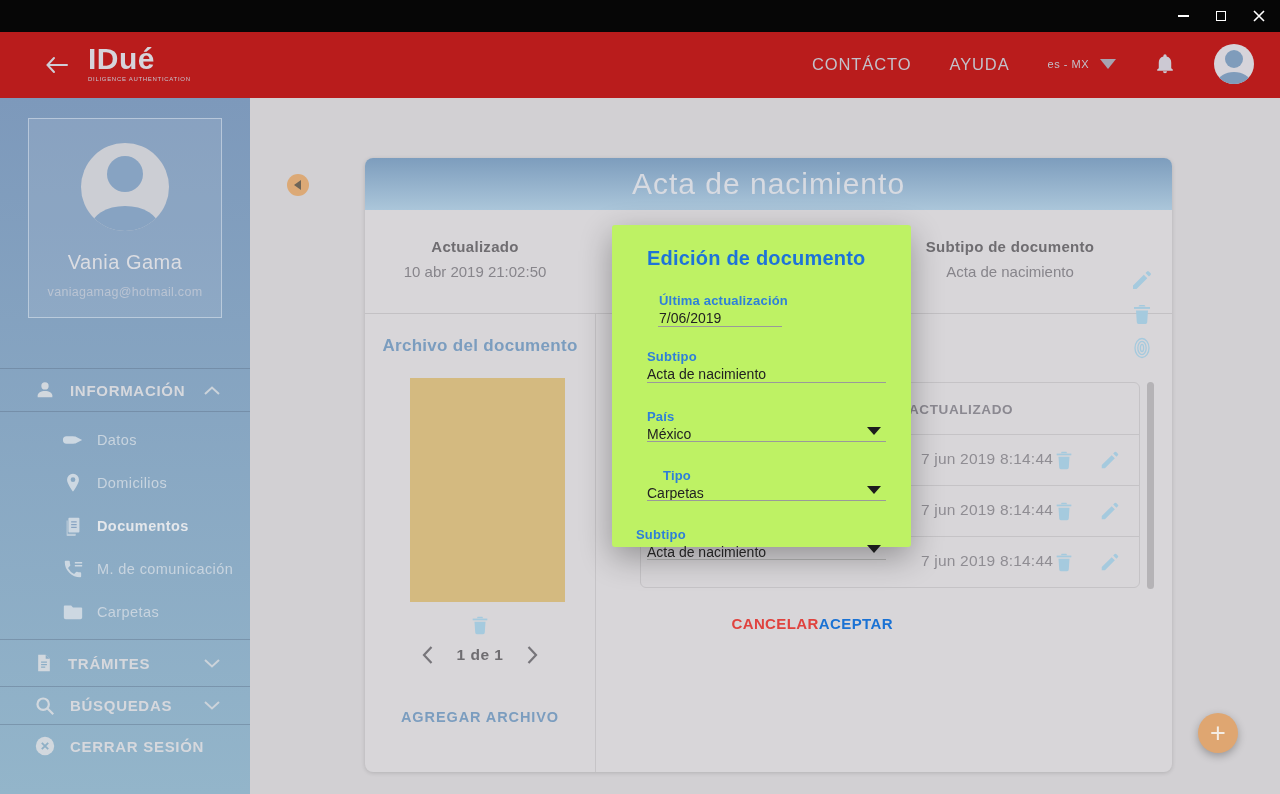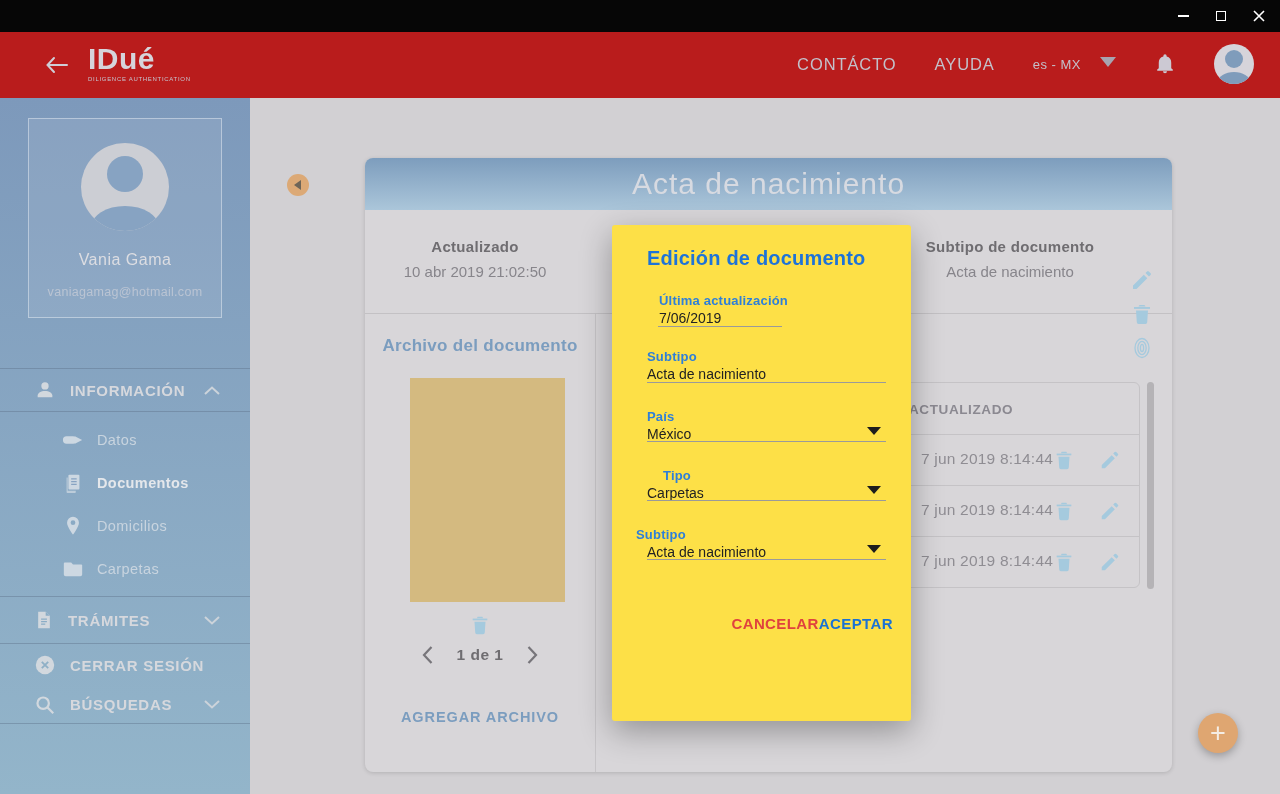--- a/index.html
+++ b/index.html
@@ -15,37 +15,37 @@
   .g-max{width:10px;height:10px;border:1.5px solid #fff;}
 
   
   .navbar{position:absolute;left:0;top:32px;width:1280px;height:66px;background:#b91c1c;}
   .back-btn{position:absolute;left:44px;top:23px;cursor:pointer;}
   .logo-block{position:absolute;left:88px;top:12px;color:#d6d4db;cursor:default;}
   .logo-main{font-size:30px;font-weight:700;letter-spacing:.5px;line-height:1;}
   .logo-sub{font-size:6px;letter-spacing:.7px;margin-top:2px;color:#c6c4cf;}
   .nav-right{position:absolute;right:26px;top:0;height:64px;display:flex;align-items:center;gap:38px;}
   .nav-link{color:#c3c1ca;font-size:16.5px;letter-spacing:.9px;font-weight:500;cursor:pointer;}
-  .lang{display:flex;gap:19px;color:#c3c1ca;font-size:13px;letter-spacing:.5px;cursor:pointer;}
+  .lang{display:flex;align-items:center;gap:11px;color:#c3c1ca;font-size:11px;letter-spacing:.5px;cursor:pointer;}
   .caret-down{width:0;height:0;border-left:8px solid transparent;border-right:8px solid transparent;border-top:10px solid #a7a4b0;}
   .bell{color:#ccc9d3;cursor:pointer;display:flex;}
   .nav-avatar{width:40px;height:40px;border-radius:50%;background:#d6d4da;position:relative;overflow:hidden;cursor:pointer;}
   .nav-avatar .head{position:absolute;left:50%;transform:translateX(-50%);top:6px;width:18px;height:18px;border-radius:50%;background:#7f9cbb;}
   .nav-avatar .shoulders{position:absolute;left:50%;transform:translateX(-50%);bottom:-8px;width:32px;height:20px;border-radius:50%;background:#7f9cbb;}
 
   
   .sidebar{position:absolute;left:0;top:98px;width:250px;height:696px;
            background:linear-gradient(180deg,#7d99bb,#93b5ca);}
   .profile-card{position:absolute;left:28px;top:20px;width:194px;height:200px;
                 background:rgba(235,240,246,.10);border:1px solid rgba(240,244,248,.45);}
   .avatar-big{position:absolute;left:50%;transform:translateX(-50%);top:24px;width:88px;height:88px;
               border-radius:50%;background:#ccced4;overflow:hidden;}
   .avatar-big .head{position:absolute;left:50%;transform:translateX(-50%);top:13px;width:36px;height:36px;border-radius:50%;background:#87a3c2;}
   .avatar-big .shoulders{position:absolute;left:50%;transform:translateX(-50%);bottom:-17px;width:68px;height:42px;border-radius:50%;background:#87a3c2;}
-  .profile-name{position:absolute;top:132px;width:100%;text-align:center;color:#dcdde2;font-size:16px;letter-spacing:.5px;}
+  .profile-name{position:absolute;top:132px;width:100%;text-align:center;color:#dcdde2;font-size:20px;letter-spacing:.5px;}
   .profile-email{position:absolute;top:166px;width:100%;text-align:center;color:#bac4d3;font-size:12.5px;letter-spacing:.3px;}
 
   .side-nav{position:absolute;left:0;top:270px;width:250px;}
   .side-section{height:44px;display:flex;align-items:center;padding-left:34px;position:relative;cursor:pointer;
                 color:#d6d8dd;font-weight:700;font-size:15px;letter-spacing:.7px;
                 border-top:1px solid rgba(96,116,140,.45);}
   .side-section.bb{border-bottom:1px solid rgba(96,116,140,.45);}
   .side-section .sicon{margin-right:14px;display:flex;color:#d2d8de;}
   .side-chevron{position:absolute;right:30px;display:flex;color:#ccd3da;}
   .sub-list{padding:6px 0;}
@@ -95,21 +95,21 @@
   .tdate{position:absolute;left:280px;top:15px;color:#8f8d93;font-size:15.5px;letter-spacing:.2px;}
   .trow-trash{position:absolute;left:412px;top:14px;}
   .trow-pencil{position:absolute;left:458px;top:14px;}
   .tscroll{position:absolute;left:782px;top:224px;width:7px;height:207px;background:#b5b3b6;border-radius:4px;cursor:pointer;}
 
   .fab{position:absolute;left:948px;top:615px;width:40px;height:40px;border-radius:50%;background:#dfa671;
        color:#f4ede5;display:flex;align-items:center;justify-content:center;font-size:27px;font-weight:300;
        box-shadow:0 3px 9px rgba(0,0,0,.28);cursor:pointer;}
 
   
-  .modal{position:absolute;left:612px;top:225px;width:299px;height:496px;background:#fde047;border-radius:3px;
+  .modal{position:absolute;left:612px;top:225px;width:299px;height:322px;background:#bef264;border-radius:3px;
          box-shadow:0 10px 32px rgba(0,0,0,.32);z-index:10;}
   .modal-title{position:absolute;left:35px;top:22px;color:#1e73d8;font-size:20px;font-weight:600;letter-spacing:.2px;}
   .mlabel{position:absolute;color:#2e7fd9;font-size:13px;font-weight:700;letter-spacing:.2px;}
   .mvalue{position:absolute;color:#222;font-size:14px;cursor:text;}
   .mline{position:absolute;height:1px;background:#9a9a9a;}
   .mcaret{position:absolute;width:0;height:0;border-left:7px solid transparent;border-right:7px solid transparent;border-top:8px solid #1d1d1d;cursor:pointer;}
   .modal-actions{position:absolute;right:18px;top:390px;display:flex;}
   .mbtn{font-size:15px;font-weight:700;letter-spacing:.4px;cursor:pointer;}
   .btn-cancel{color:#e0423e;}
   .btn-accept{color:#1a72d4;}
@@ -193,39 +193,48 @@
       <div class="sub-list">
         <div class="sub-item">
           <span class="sicon">
             <svg width="22" height="22" viewBox="0 0 24 24" fill="currentColor">
                 <rect x="1" y="8" width="15" height="8" rx="4"></rect>
                 <path d="M14 8l8 4-8 4z"></path>
               </svg>
           </span>
           <span>Datos</span>
         </div>
+        <div class="sub-item">
+          <span class="sicon">
+            <svg width="22" height="22" viewBox="0 0 24 24" fill="currentColor">
+                <path d="M12 2a6.5 6.5 0 0 0-6.5 6.5C5.5 13 12 21.5 12 21.5s6.5-8.5 6.5-13A6.5 6.5 0 0 0 12 2zm0 9a2.6 2.6 0 1 1 0-5.2 2.6 2.6 0 0 1 0 5.2z"></path>
+              </svg>
+          </span>
+          <span>Domicilios</span>
+        </div>
         <div class="sub-item active">
           <span class="sicon">
             <svg width="22" height="22" viewBox="0 0 24 24">
                 <path fill="currentColor" d="M8 3h10a1 1 0 0 1 1 1v14a1 1 0 0 1-1 1H8a1 1 0 0 1-1-1V4a1 1 0 0 1 1-1z"></path>
                 <path fill="currentColor" opacity="0.75" d="M5 6h1.2v14.5H15V22a.8.8 0 0 1-.8.8H5.8a.8.8 0 0 1-.8-.8z"></path>
                 <g stroke="#87a3c2" stroke-width="1.4">
                   <path d="M10 7.5h6M10 10.5h6M10 13.5h6"></path>
                 </g>
               </svg>
           </span>
           <span>Documentos</span>
         </div>
         <div class="sub-item">
           <span class="sicon">
             <svg width="22" height="22" viewBox="0 0 24 24" fill="currentColor">
-                <path d="M12 2a6.5 6.5 0 0 0-6.5 6.5C5.5 13 12 21.5 12 21.5s6.5-8.5 6.5-13A6.5 6.5 0 0 0 12 2zm0 9a2.6 2.6 0 1 1 0-5.2 2.6 2.6 0 0 1 0 5.2z"></path>
-              </svg>
-          </span>
-          <span>Domicilios</span>
+                <path d="M6.6 10.8a15 15 0 0 0 6.6 6.6l2.2-2.2a1 1 0 0 1 1-.25 11 11 0 0 0 3.5.56 1 1 0 0 1 1 1V20a1 1 0 0 1-1 1A17 17 0 0 1 3 4a1 1 0 0 1 1-1h3.5a1 1 0 0 1 1 1 11 11 0 0 0 .56 3.5 1 1 0 0 1-.25 1z"></path>
+                <path d="M14 5.2h8M14 8.4h8" stroke="currentColor" stroke-width="1.7"></path>
+              </svg>
+          </span>
+          <span>M. de comunicación</span>
         </div>
         <div class="sub-item">
           <span class="sicon">
             <svg width="22" height="22" viewBox="0 0 24 24" fill="currentColor">
                 <path d="M3 5h7l2 2h9a1 1 0 0 1 1 1v10a2 2 0 0 1-2 2H4a2 2 0 0 1-2-2V6a1 1 0 0 1 1-1z"></path>
               </svg>
           </span>
           <span>Carpetas</span>
         </div>
       </div>
@@ -241,43 +250,43 @@
             </svg>
         </span>
         <span>TRÁMITES</span>
         <span class="side-chevron">
           <svg width="16" height="9" viewBox="0 0 16 9" fill="none" stroke="currentColor" stroke-width="2">
               <path d="M1 1l7 6.5L15 1"></path>
             </svg>
         </span>
       </div>
 
+      <div class="side-section row-busquedas">
+        <span class="sicon">
+          <svg width="22" height="22" viewBox="0 0 24 24" fill="none" stroke="currentColor" stroke-width="2.4">
+              <circle cx="10" cy="10" r="6.2"></circle>
+              <path d="M14.8 14.8L21 21"></path>
+            </svg>
+        </span>
+        <span>BÚSQUEDAS</span>
+        <span class="side-chevron">
+          <svg width="16" height="9" viewBox="0 0 16 9" fill="none" stroke="currentColor" stroke-width="2">
+              <path d="M1 1l7 6.5L15 1"></path>
+            </svg>
+        </span>
+      </div>
+
       <div class="side-section row-logout">
         <span class="sicon">
           <svg width="22" height="22" viewBox="0 0 24 24">
               <circle cx="12" cy="12" r="10" fill="currentColor"></circle>
               <path d="M8.5 8.5l7 7M15.5 8.5l-7 7" stroke="#8fb0c6" stroke-width="2"></path>
             </svg>
         </span>
         <span>CERRAR SESIÓN</span>
-      </div>
-
-      <div class="side-section row-busquedas">
-        <span class="sicon">
-          <svg width="22" height="22" viewBox="0 0 24 24" fill="none" stroke="currentColor" stroke-width="2.4">
-              <circle cx="10" cy="10" r="6.2"></circle>
-              <path d="M14.8 14.8L21 21"></path>
-            </svg>
-        </span>
-        <span>BÚSQUEDAS</span>
-        <span class="side-chevron">
-          <svg width="16" height="9" viewBox="0 0 16 9" fill="none" stroke="currentColor" stroke-width="2">
-              <path d="M1 1l7 6.5L15 1"></path>
-            </svg>
-        </span>
       </div>
     </div>
   </div>
 
   <div class="main">
     <div class="collapse-btn">
       <div class="collapse-tri"></div>
     </div>
 
     <div class="doc-card">

